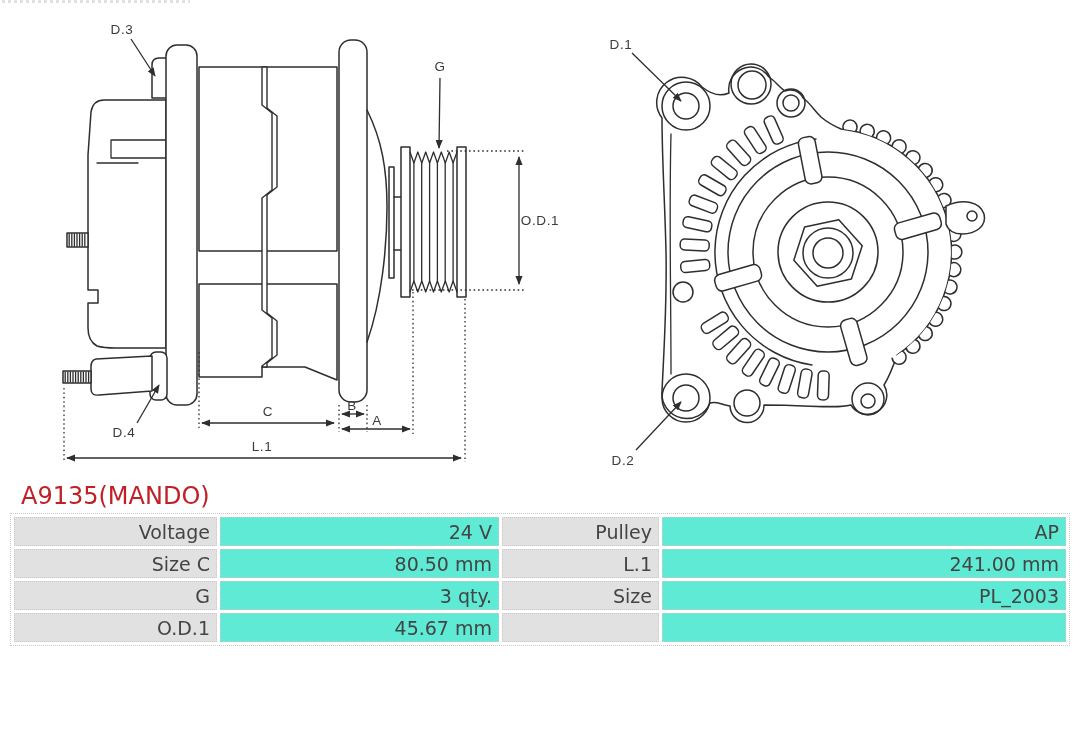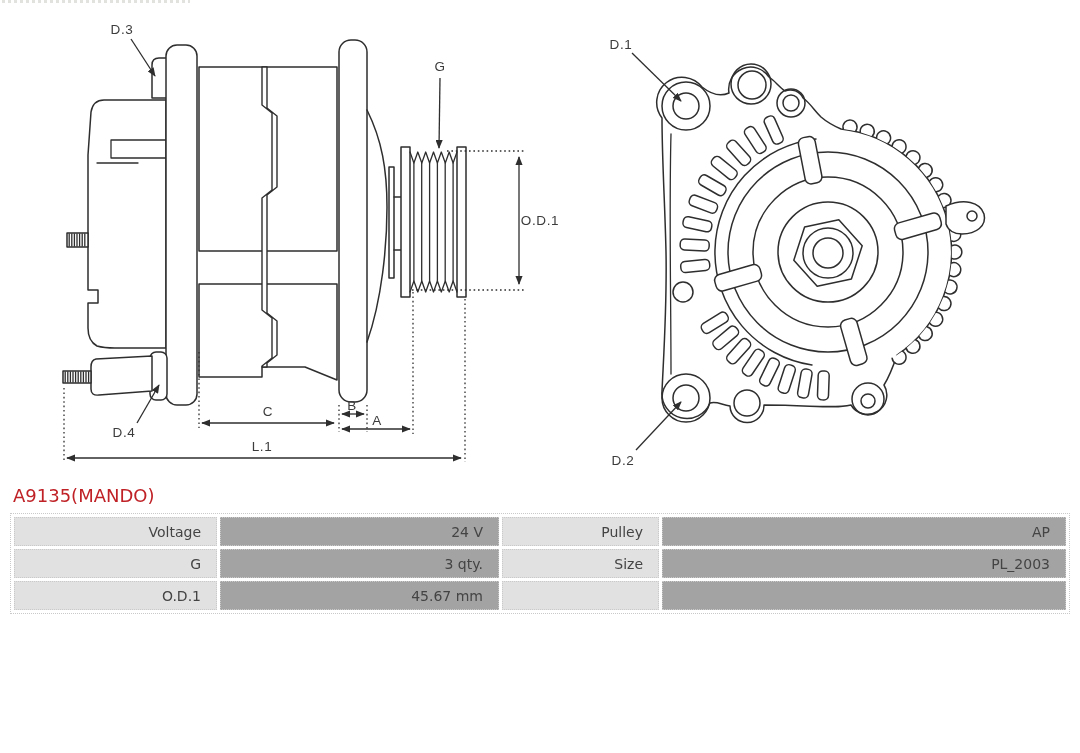--- a/index.html
+++ b/index.html
@@ -11,28 +11,28 @@
   .logo-sliver{position:absolute;top:0;left:2px;width:188px;height:3px;
     background:repeating-linear-gradient(90deg,rgba(170,170,160,.35) 0 3px,rgba(255,255,255,0) 3px 6px);}
   svg{display:block;}
   .ln{stroke:var(--line);stroke-width:1.5;fill:none;stroke-linejoin:round;stroke-linecap:round;}
   .f{fill:#fff;}
   .thin{stroke-width:1.3;}
   .dot{stroke:var(--line);stroke-width:1.3;fill:none;stroke-dasharray:1.6 2.8;stroke-linecap:butt;}
   .dim{stroke:var(--line);stroke-width:1.3;fill:none;}
   .lbl{font-family:"Liberation Sans",sans-serif;font-size:13.5px;letter-spacing:.6px;
     fill:#3c3c3c;text-anchor:middle;}
-  .part-number{margin:8px 0 7px 13px;font-size:18px;color:var(--accent);line-height:20px;}
+  .part-number{margin:8px 0 7px 21px;font-size:24px;color:var(--accent);line-height:20px;}
   table.specs{margin-left:10px;border-collapse:separate;border-spacing:3px;
     border:1px dotted var(--tbl-border);width:1058px;table-layout:fixed;}
-  table.specs td{border:1px dotted var(--tbl-border);height:27px;padding:0 15px;
-    font-size:14px;color:var(--tbl-text);text-align:right;vertical-align:middle;
+  table.specs td{border:1px dotted var(--tbl-border);height:27px;padding:0 6px;
+    font-size:19px;color:var(--tbl-text);text-align:right;vertical-align:middle;
     white-space:nowrap;overflow:hidden;}
   td.l{background:var(--tbl-label-bg);}
-  td.v{background:#a3a3a3;}
+  td.v{background:#5eead4;}
 </style>
 </head>
 <body>
 
 <div class="logo-sliver"></div>
 
 <svg width="1080" height="478" viewBox="0 0 1080 478">
   <defs>
     <marker id="ah" viewBox="0 0 10 8" refX="9" refY="4" markerWidth="9" markerHeight="7.2" orient="auto-start-reverse" markerUnits="userSpaceOnUse">
       <path d="M0,0 L10,4 L0,8 Z" fill="#2e2e2e"></path>
@@ -231,20 +231,26 @@
       <col style="width:404px">
     </colgroup>
   <tbody>
     <tr>
       <td class="l">Voltage</td>
       <td class="v">24 V</td>
       <td class="l">Pulley</td>
       <td class="v">AP</td>
     </tr>
     <tr>
+      <td class="l">Size C</td>
+      <td class="v">80.50 mm</td>
+      <td class="l">L.1</td>
+      <td class="v">241.00 mm</td>
+    </tr>
+    <tr>
       <td class="l">G</td>
       <td class="v">3 qty.</td>
       <td class="l">Size</td>
       <td class="v">PL_2003</td>
     </tr>
     <tr>
       <td class="l">O.D.1</td>
       <td class="v">45.67 mm</td>
       <td class="l"></td>
       <td class="v"></td>

